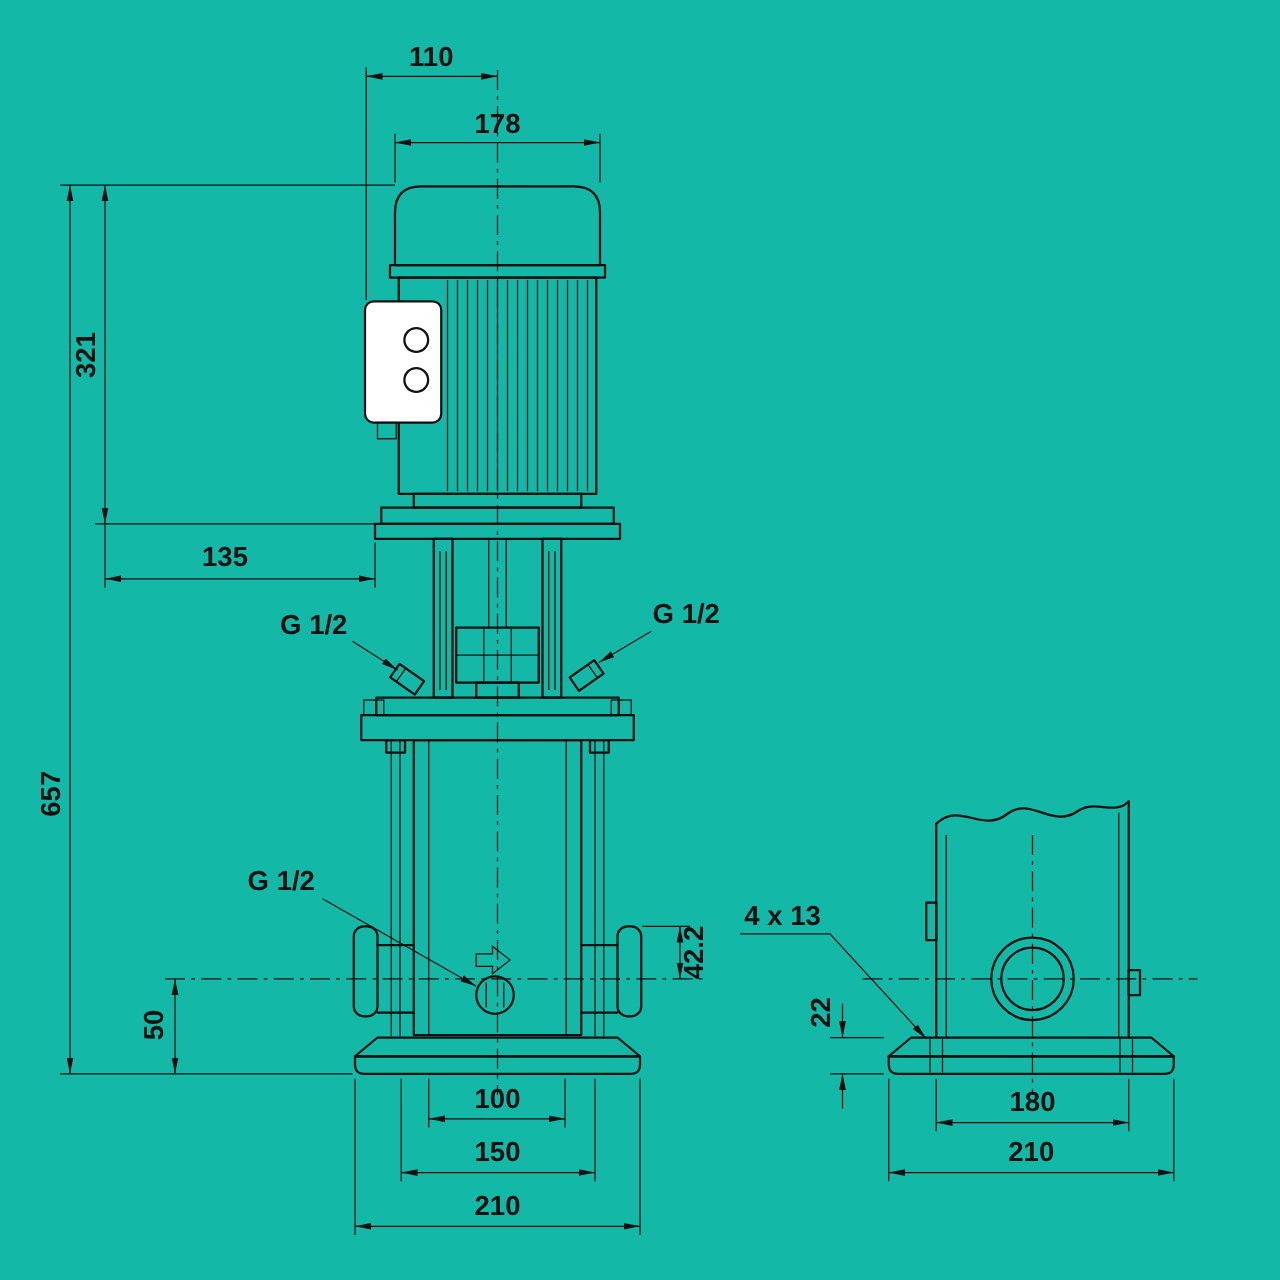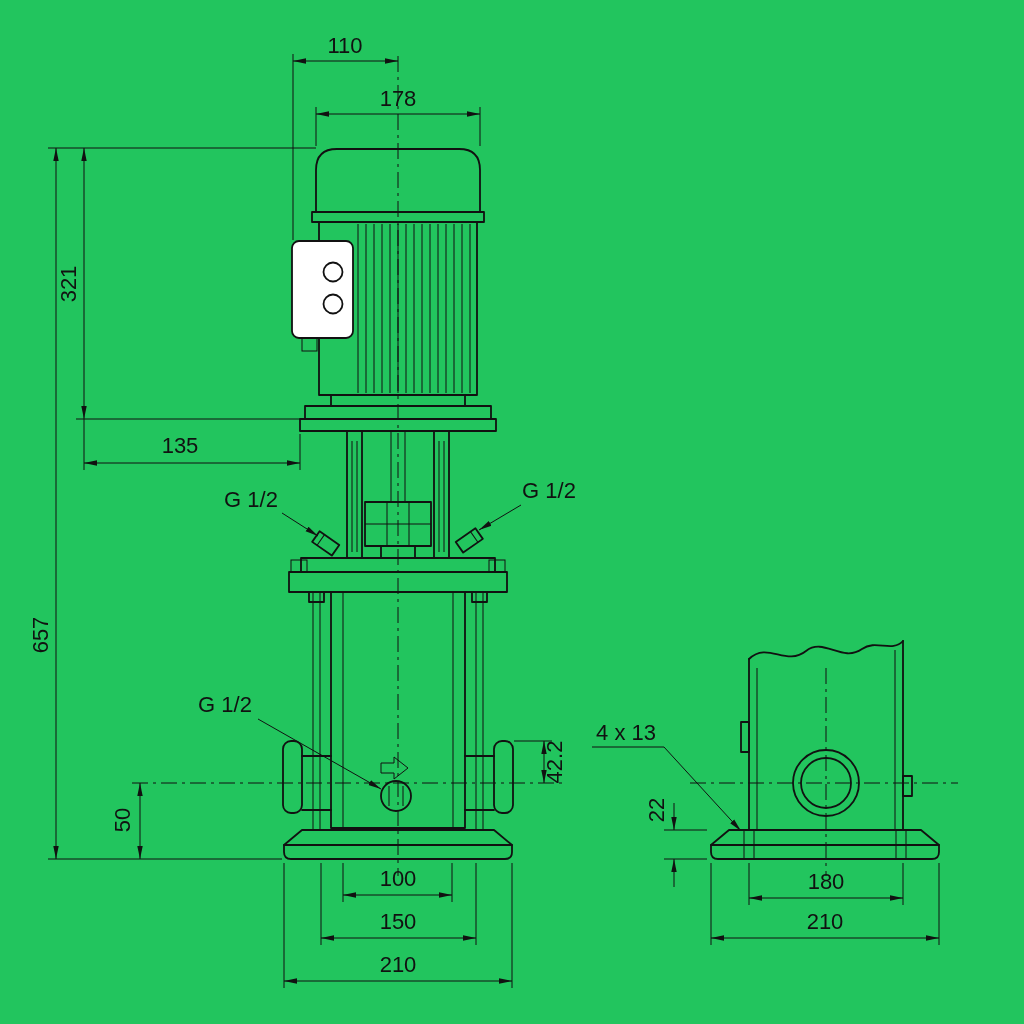--- a/index.html
+++ b/index.html
@@ -1,16 +1,16 @@
 <!DOCTYPE html>
 <html><head>
 <meta charset="utf-8">
 <style>
   html,body{margin:0;padding:0;background:#fff;}
-  .page{width:1024px;height:1024px;position:relative;background:#22c55e;font-family:"Liberation Sans",sans-serif;}
+  .page{width:1024px;height:1024px;position:relative;background:#14b8a6;font-family:"Liberation Sans",sans-serif;font-weight:bold;}
   svg{display:block;}
   svg text{font-family:"Liberation Sans",sans-serif;fill:#111;}
   .dimtext{font-size:22px;}
   .ol{stroke:#111;stroke-width:1.8;fill:none;stroke-linejoin:round;stroke-linecap:round;}
   .olw{stroke:#111;stroke-width:1.8;fill:#fff;stroke-linejoin:round;}
   .tl{stroke:#111;stroke-width:1;fill:none;}
   .dim{stroke:#111;stroke-width:1;fill:none;}
   .cl{stroke:#111;stroke-width:1;fill:none;stroke-dasharray:16 5 3 5;}
 </style>
 </head>

